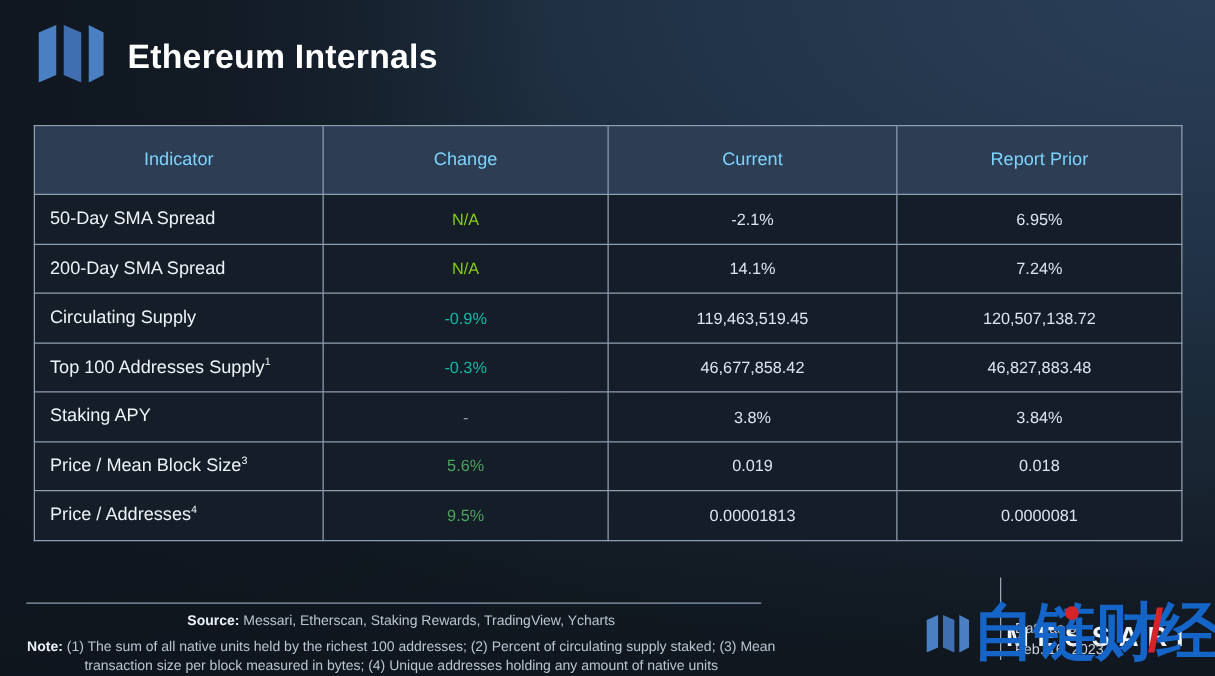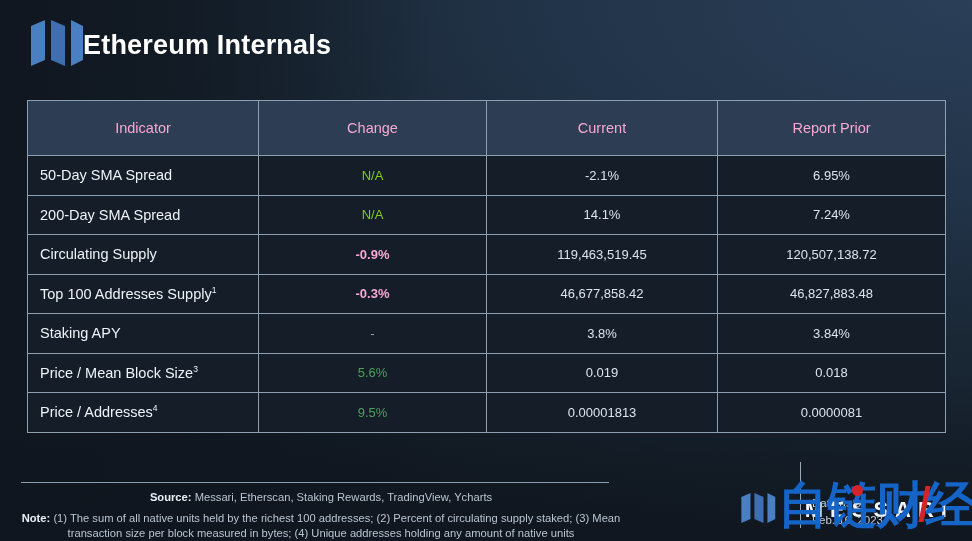--- a/index.html
+++ b/index.html
@@ -35,20 +35,21 @@
     pointer-events: none;
   }
 
   
   .header {
     position: absolute;
     left: 27px;
     top: 20px;
     display: flex;
     align-items: center;
+    gap: 19px;
     z-index: 4;
   }
   .logo-mark { display: block; }
   .title {
     font-size: 27px;
     font-weight: bold;
     letter-spacing: 0.2px;
     color: #ffffff;
     white-space: nowrap;
   }
@@ -68,21 +69,21 @@
   }
   table.metrics th,
   table.metrics td {
     border: 1px solid #8e9fb1;
     text-align: center;
     vertical-align: middle;
     font-weight: normal;
   }
   table.metrics thead th {
     background: #2c3d54;
-    color: #f9a8d4;
+    color: #7dd3fc;
     font-size: 14.5px;
     height: 54px;
     padding: 0 22px;
     text-align: center;
   }
   table.metrics tbody td {
     background: #141d28;
     height: 38.5px;
     font-size: 13px;
     color: #dbe4ee;
@@ -97,21 +98,21 @@
   col.c-ind { width: 231px; }
   col.c-chg { width: 228px; }
   col.c-cur { width: 231px; }
   col.c-pri { width: 228px; }
   .sup {
     font-size: 8.5px;
     vertical-align: super;
     line-height: 0;
   }
   .chg.up   { color: #49a35a; }
-  .chg.down { color: #f9a8d4; font-weight: bold; }
+  .chg.down { color: #14b8a6; }
   .chg.na   { color: #84cc16; }
   .chg.dash { color: #90a0b0; }
 
   
   .rule {
     position: absolute;
     left: 21px;
     top: 482px;
     width: 588px;
     height: 1px;

